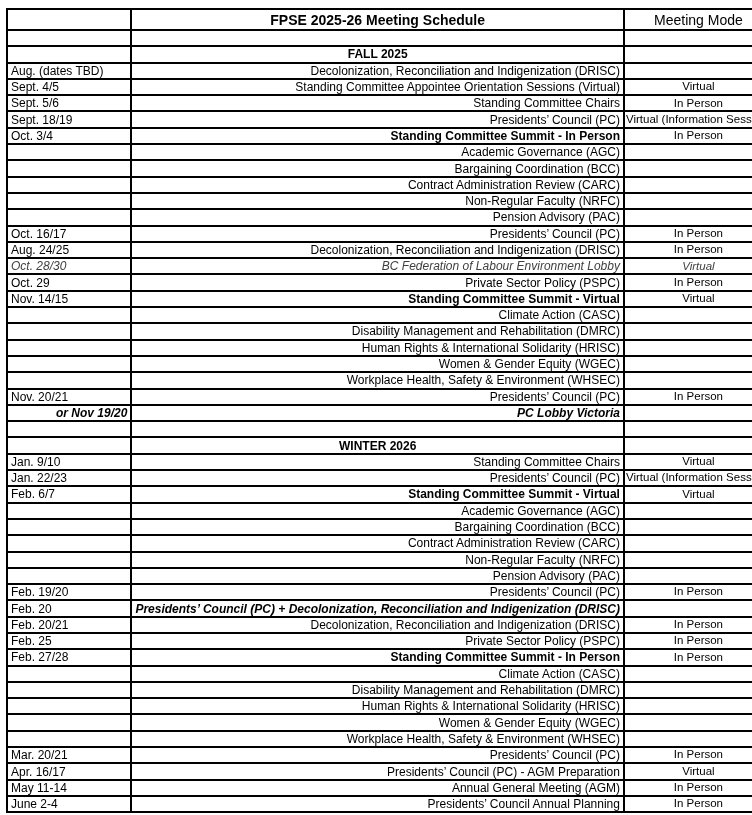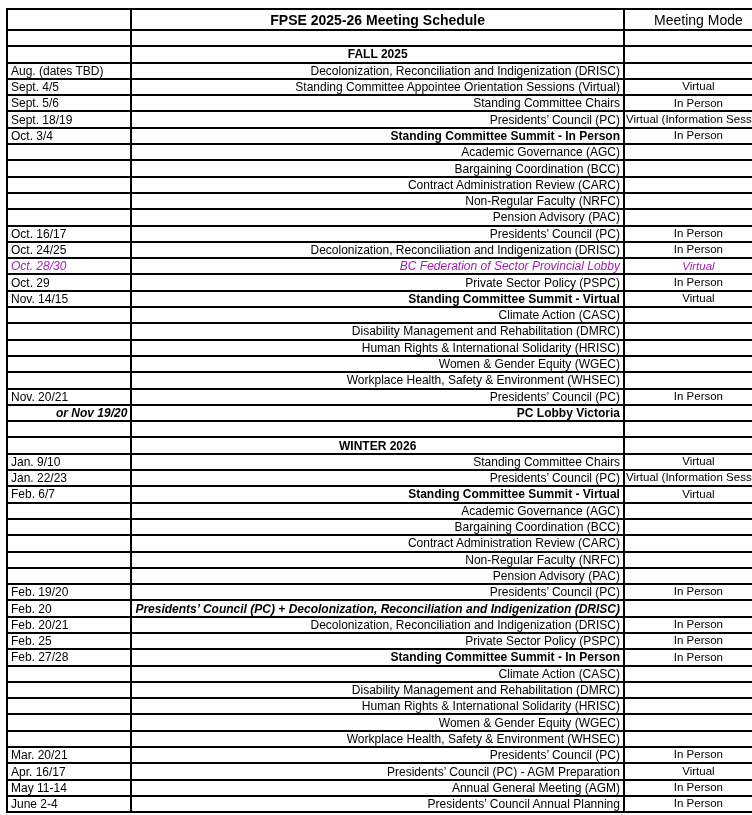--- a/index.html
+++ b/index.html
@@ -42,24 +42,24 @@
   th.title-cell   { font-size: 14px; font-weight: bold; text-align: center; }
   th.mode-head    { font-size: 14px; font-weight: normal; text-align: center; }
   
   td.col-date  { text-align: left; }
   td.col-event { text-align: right; }
   td.col-mode  { text-align: center; font-size: 11.5px; padding: 0 1px; }
   
   tr.row-section td.col-event { font-weight: bold; text-align: center; margin-left: 6px; }
   tr.row-summit  td.col-event { font-weight: bold; }
   tr.row-sub     td.col-event { padding-left: 10px; }
-  tr.row-gray    td           { color: #a21caf; font-style: italic; }
+  tr.row-gray    td           { color: #404040; font-style: italic; }
   tr.row-combo   td.col-event { font-weight: bold; font-style: italic; text-align: center; }
   tr.row-alt     td.col-date  { font-weight: bold; font-style: italic; text-align: center; padding-left: 48px; }
-  tr.row-alt     td.col-event { font-weight: bold; padding-left: 17px; }
+  tr.row-alt     td.col-event { font-weight: bold; font-style: italic; padding-left: 17px; }
 </style>
 </head>
 <body>
 
 <div id="sheet">
   <table>
     <colgroup>
       <col class="c-date">
       <col class="c-event">
       <col class="c-mode">
@@ -131,27 +131,27 @@
           <td class="col-date"></td>
           <td class="col-event">Pension Advisory (PAC)</td>
           <td class="col-mode"></td>
         </tr>
         <tr class="row-normal">
           <td class="col-date">Oct. 16/17</td>
           <td class="col-event">Presidents’ Council (PC)</td>
           <td class="col-mode">In Person</td>
         </tr>
         <tr class="row-normal">
-          <td class="col-date">Oct. 24/25</td>
+          <td class="col-date">Aug. 24/25</td>
           <td class="col-event">Decolonization, Reconciliation and Indigenization (DRISC)</td>
           <td class="col-mode">In Person</td>
         </tr>
         <tr class="row-gray">
           <td class="col-date">Oct. 28/30</td>
-          <td class="col-event">BC Federation of Sector Provincial Lobby</td>
+          <td class="col-event">BC Federation of Labour Environment Lobby</td>
           <td class="col-mode">Virtual</td>
         </tr>
         <tr class="row-normal">
           <td class="col-date">Oct. 29</td>
           <td class="col-event">Private Sector Policy (PSPC)</td>
           <td class="col-mode">In Person</td>
         </tr>
         <tr class="row-summit">
           <td class="col-date">Nov. 14/15</td>
           <td class="col-event">Standing Committee Summit - Virtual</td>

